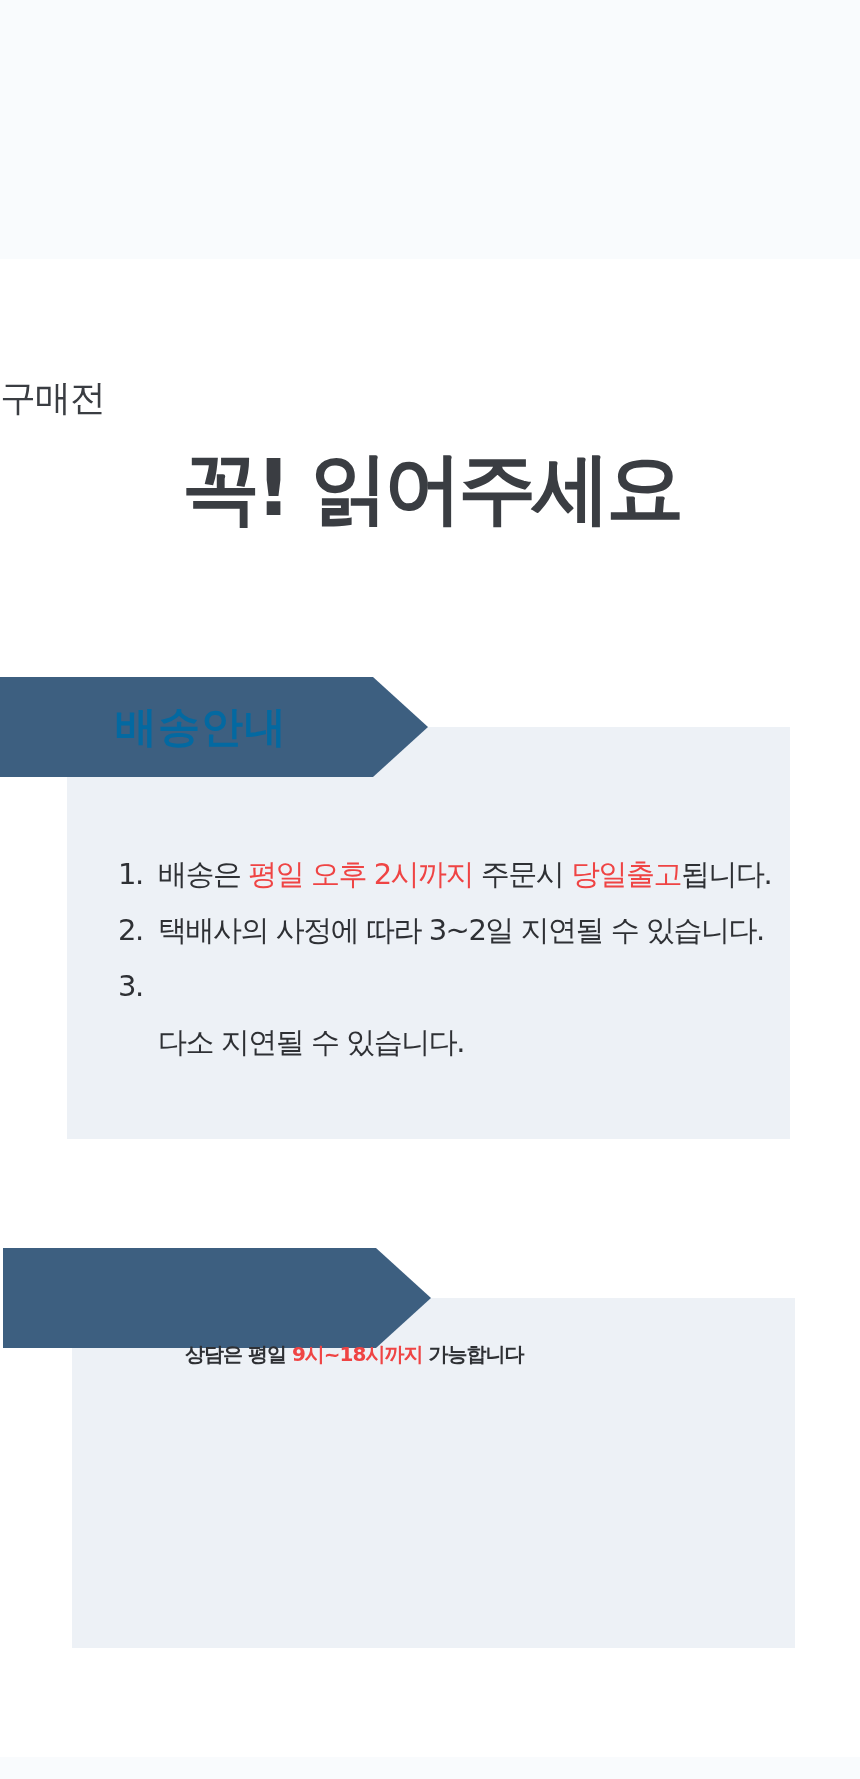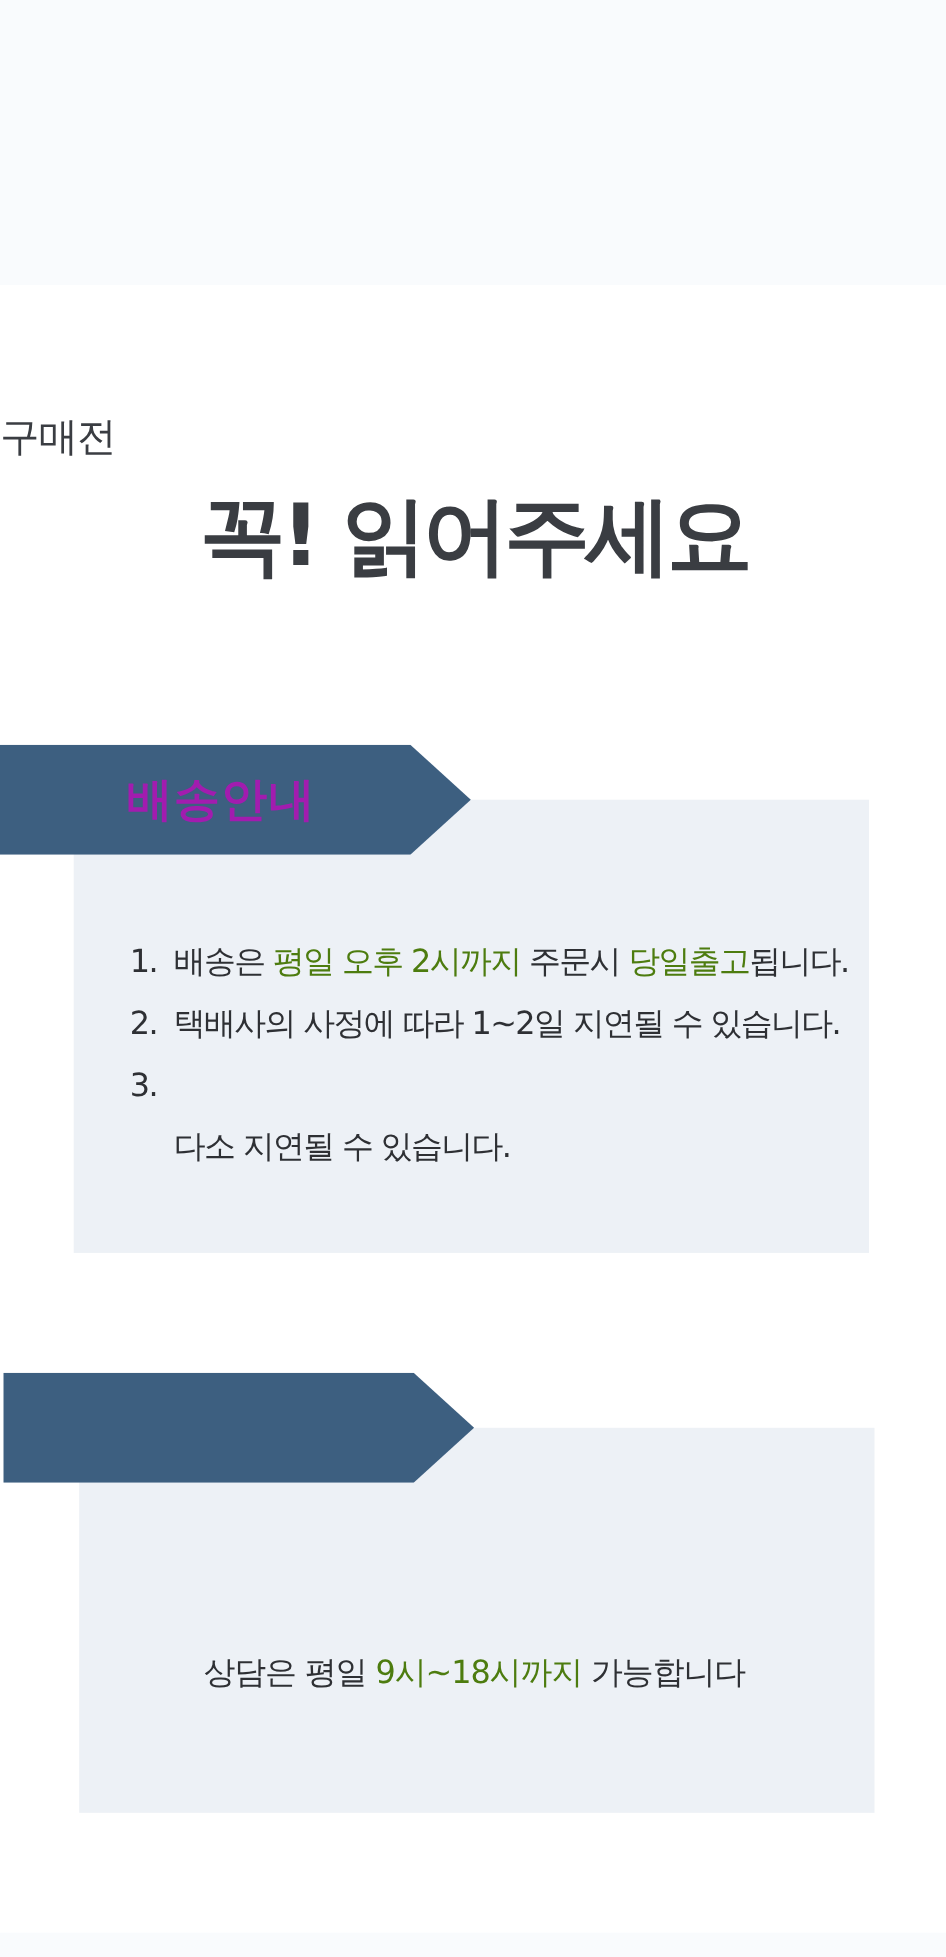--- a/index.html
+++ b/index.html
@@ -60,21 +60,21 @@
     position: absolute;
     left: 0; top: 0;
   }
   .banner-label {
     position: absolute;
     top: 0;
     height: 100px;
     line-height: 100px;
     font-size: 42px;
     font-weight: bold;
-    color: #a21caf;
+    color: #0369a1;
     letter-spacing: 1px;
   }
   .list {
     position: absolute;
     left: 118px;
     top: 846px;
     font-size: 29px;
     letter-spacing: -1.5px;
     line-height: 56px;
     margin: 0;
@@ -83,30 +83,31 @@
   }
   .list-item {
     display: flex;
     white-space: nowrap;
   }
   .num {
     display: inline-block;
     width: 40px;
   }
   .hl {
-    color: #4d7c0f;
+    color: #ef4444;
   }
   .contact {
     position: absolute;
     left: 185px;
-    top: 1492px;
-    font-size: 29px;
+    top: 1326px;
+    font-size: 20px;
     letter-spacing: -1px;
     line-height: 56px;
     white-space: nowrap;
+    font-weight: bold;
   }
   .contact-line {
     display: block;
   }
 </style>
 </head>
 <body>
 
 <div class="top-block"></div>
 
@@ -124,21 +125,21 @@
 
   <ul class="list">
     <li class="list-item">
       <span class="num">1.</span>
       <span>
         <span>배송은 </span><span class="hl">평일 오후 2시까지</span><span> 주문시 </span><span class="hl">당일출고</span><span>됩니다.</span>
       </span>
     </li>
     <li class="list-item">
       <span class="num">2.</span>
-      <span>택배사의 사정에 따라 1~2일 지연될 수 있습니다.</span>
+      <span>택배사의 사정에 따라 3~2일 지연될 수 있습니다.</span>
     </li>
     <li class="list-item">
       <span class="num">3.</span>
     </li>
     <li class="list-item">
       <span class="num"></span>
       <span>다소 지연될 수 있습니다.</span>
     </li>
   </ul>
 </section>

